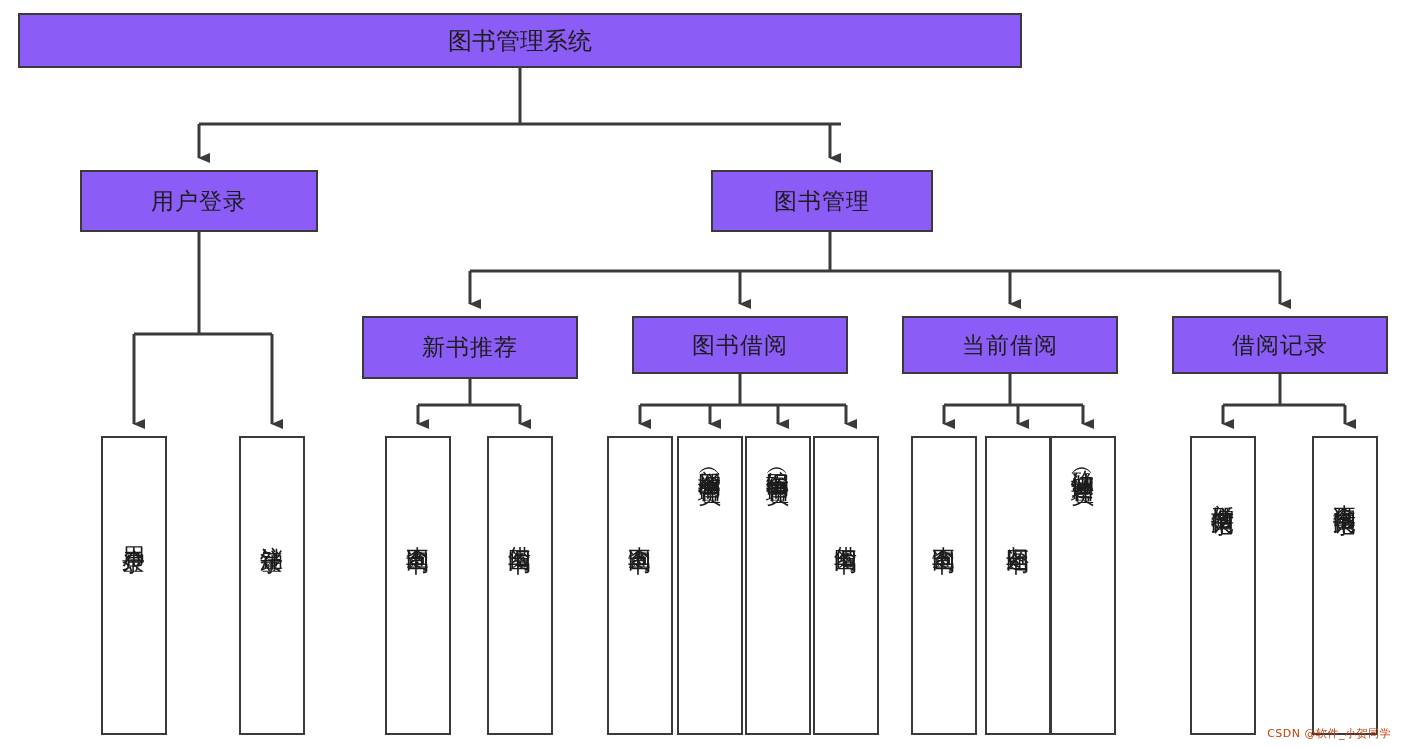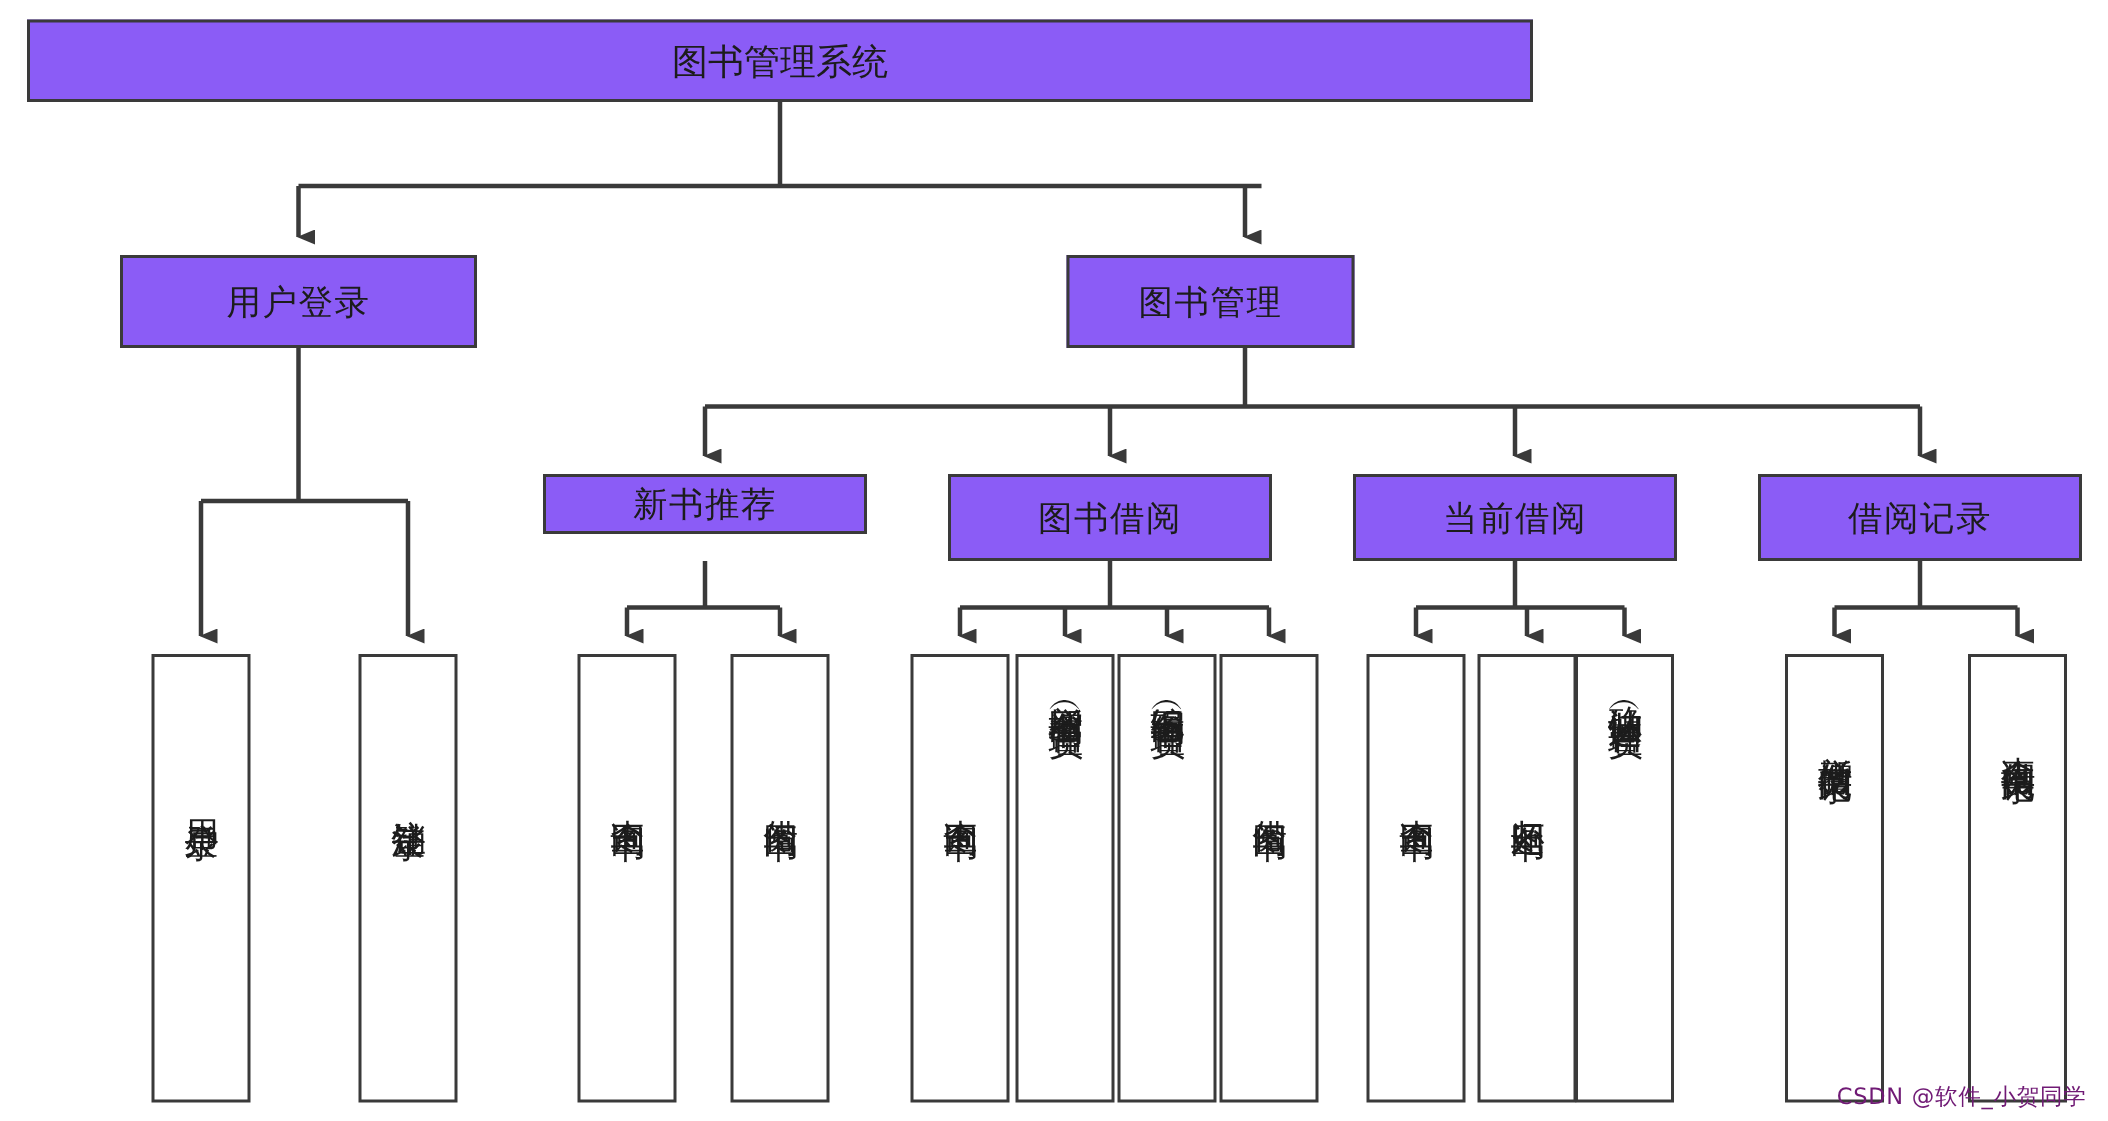--- a/index.html
+++ b/index.html
@@ -10,21 +10,21 @@
   .node{position:absolute;box-sizing:border-box;background:#8b5cf6;border:2.5px solid #3a3a3a;
         display:flex;align-items:center;justify-content:center;text-align:center;color:#1c1c1c;}
   .node.h{font-size:23px;letter-spacing:1px;}
   .node.root{font-size:24px;}
   .leaf{position:absolute;box-sizing:border-box;background:#ffffff;border:2.5px solid #3a3a3a;
         display:flex;align-items:flex-start;justify-content:center;padding-top:14px;}
   .vlabel{writing-mode:vertical-rl;text-orientation:upright;font-size:23px;line-height:1.22;
           color:#1c1c1c;letter-spacing:2px;white-space:nowrap;}
   .leaf.short .vlabel{margin-top:76px;}
   .leaf.mid .vlabel{margin-top:34px;}
-  .watermark{position:absolute;right:14px;bottom:6px;font-size:15px;color:#701a75;
+  .watermark{position:absolute;right:14px;bottom:6px;font-size:11px;color:#c2410c;
              letter-spacing:.5px;white-space:nowrap;}
 </style>
 </head>
 <body>
 
 <div id="canvas">
 
   <svg id="wires" viewBox="0 0 1405 747" xmlns="http://www.w3.org/2000/svg">
     <defs>
       <marker id="arw" markerWidth="10" markerHeight="12" refX="5" refY="11" orient="auto" markerUnits="userSpaceOnUse">
@@ -75,25 +75,25 @@
     </g>
   </svg>
 
   <div class="node root" style="left:18px;top:13px;width:1004px;height:55px;">
     <span>图书管理系统</span>
   </div>
 
   <div class="node h" style="left:80px;top:170px;width:238px;height:62px;">
     <span>用户登录</span>
   </div>
-  <div class="node h" style="left:711px;top:170px;width:192px;height:62px;">
+  <div class="node h" style="left:711px;top:170px;width:222px;height:62px;">
     <span>图书管理</span>
   </div>
 
-  <div class="node h" style="left:362px;top:316px;width:216px;height:40px;">
+  <div class="node h" style="left:362px;top:316px;width:216px;height:63px;">
     <span>新书推荐</span>
   </div>
   <div class="node h" style="left:902px;top:316px;width:216px;height:58px;">
     <span>当前借阅</span>
   </div>
   <div class="node h" style="left:632px;top:316px;width:216px;height:58px;">
     <span>图书借阅</span>
   </div>
   <div class="node h" style="left:1172px;top:316px;width:216px;height:58px;">
     <span>借阅记录</span>

